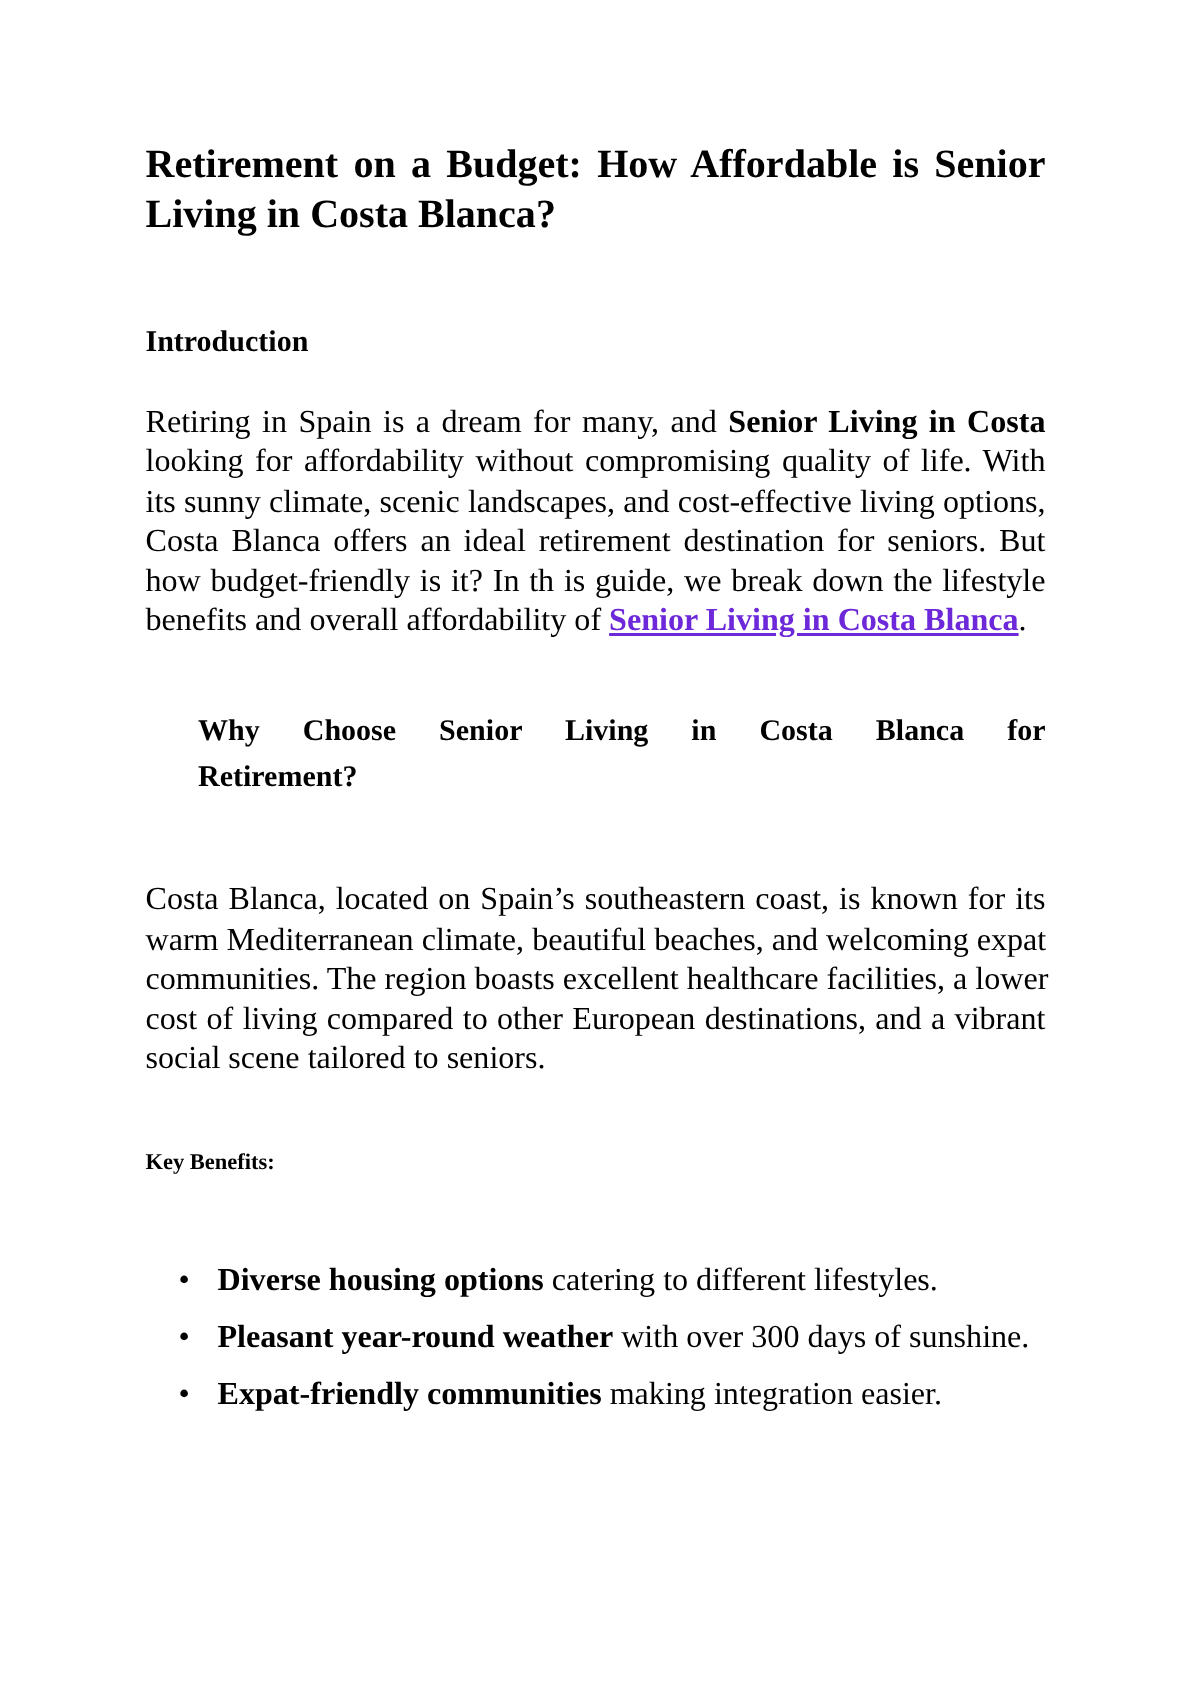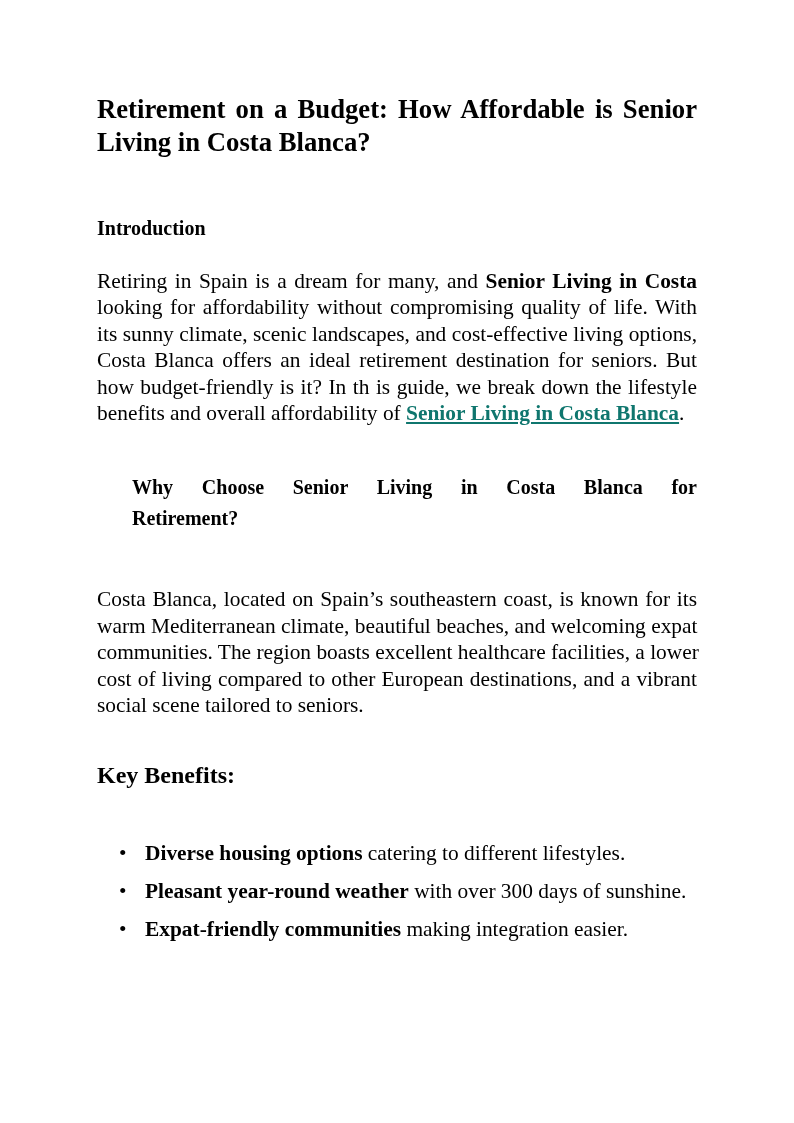--- a/index.html
+++ b/index.html
@@ -19,21 +19,21 @@
   .content {
     margin: 0 97px;
     width: 600px;
   }
   .block { margin: 0; padding: 0; }
 
   
   .title  { font-size: 26.7px; line-height: 32.5px; font-weight: bold; }
   .h2     { font-size: 20px;   line-height: 31px;   font-weight: bold; }
   .body   { font-size: 21.4px; line-height: 26.4px; font-weight: normal; }
-  .bodybold { font-size: 24px; line-height: 26.4px; font-weight: bold; }
+  .bodybold { font-size: 15px; line-height: 26.4px; font-weight: bold; }
 
   
   #blk-title  { margin-top: 93px; }
   #blk-h-intro{ margin-top: 55px; }
   #blk-p-intro{ margin-top: 24px; }
   #blk-h-why  { margin-top: 46px; margin-left: 35px; }
   #blk-p-why  { margin-top: 52px; }
   #blk-kb     { margin-top: 44px; }
   #blk-list   { margin-top: 51px; }
 
@@ -42,21 +42,21 @@
     text-align: left;
   }
   .line.just {
     text-align: justify;
     text-justify: inter-word;
     text-align-last: justify;
   }
   .bold { font-weight: bold; }
 
   a.doclink {
-    color: #0f766e;
+    color: #6d28d9;
     font-weight: bold;
     text-decoration: underline;
     cursor: pointer;
   }
 
   ul.benefits {
     list-style: none;
     margin: 0;
     padding: 0;
   }

